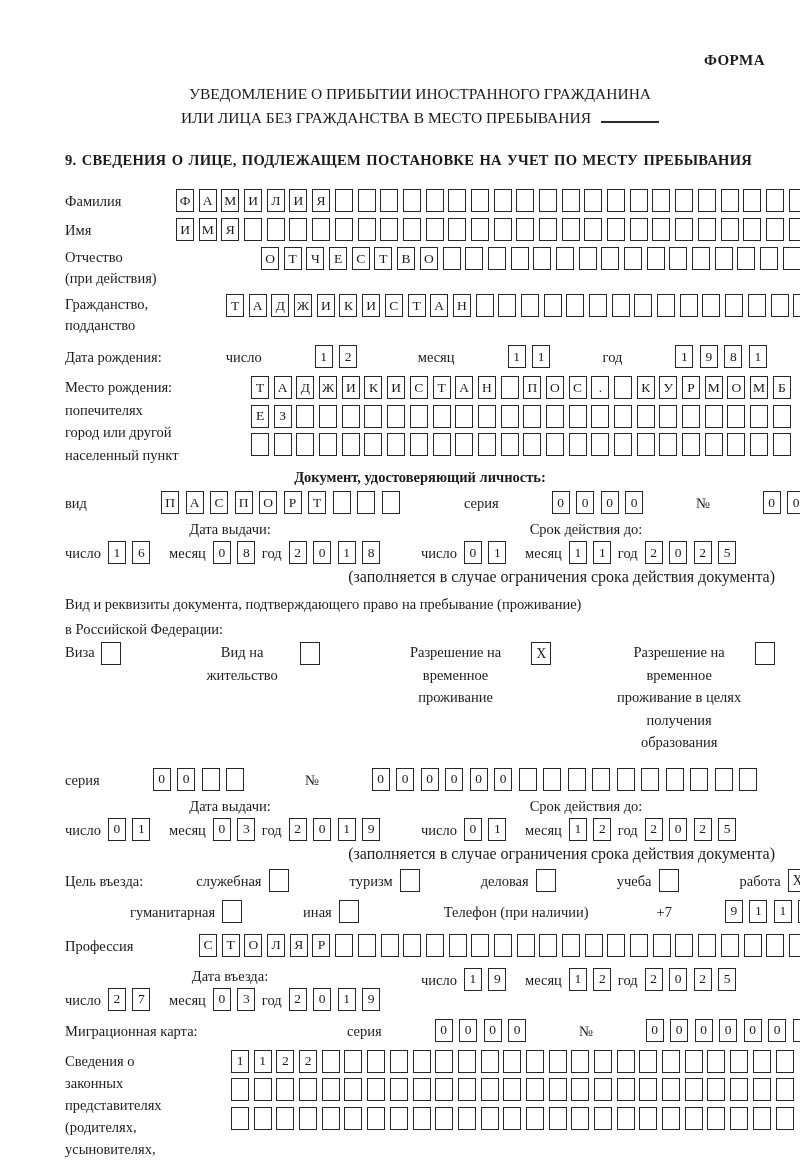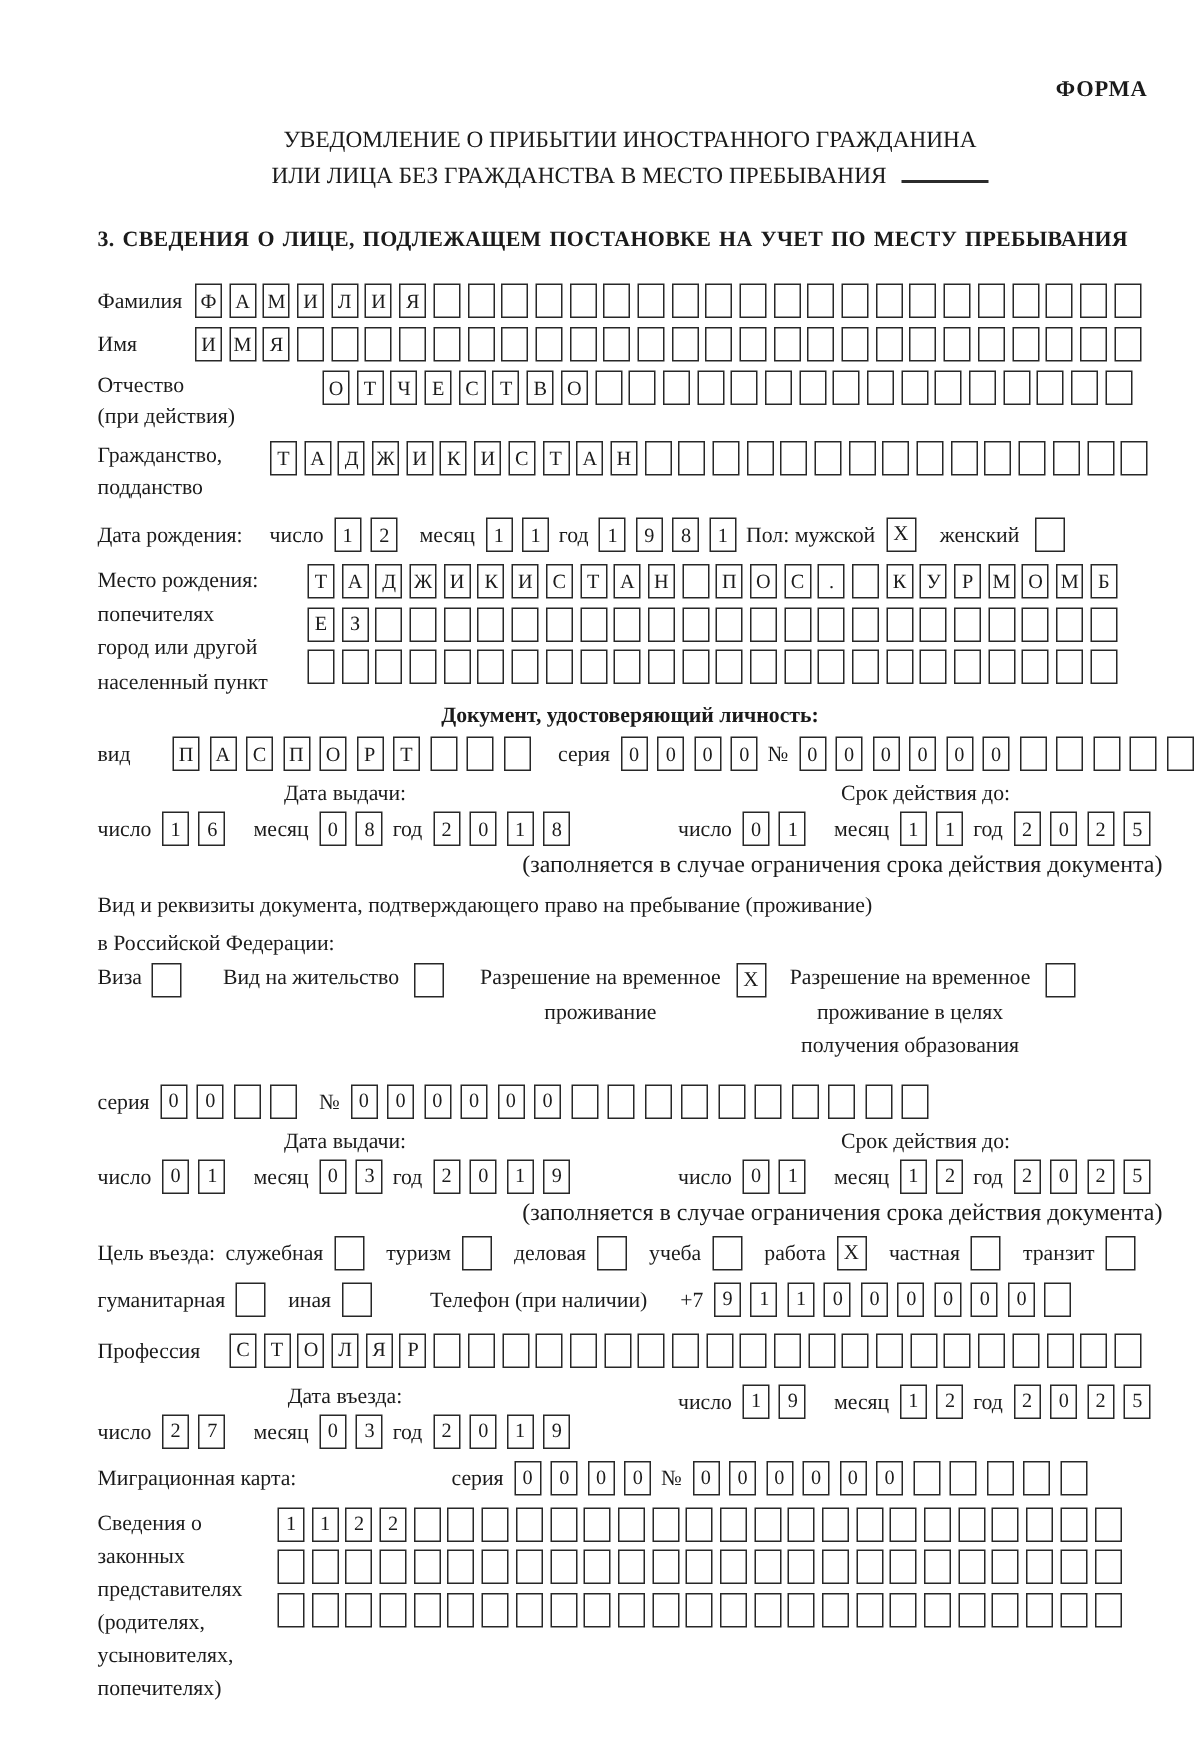--- a/index.html
+++ b/index.html
@@ -13,76 +13,76 @@
 
   
   .appendix { margin-left:552px; font-size:13.8px; line-height:1.32; }
   .revision { margin-top:5px; font-size:12.8px; line-height:1.3; }
   .forma { text-align:right; padding-right:10px; font-weight:bold; font-size:15px; margin-top:16px; letter-spacing:.5px; }
 
   .title { text-align:center; font-weight:normal; font-size:15.5px; line-height:1.55; margin-top:13px; }
   .t-underline { display:inline-block; width:58px; height:14px; border-bottom:2.4px solid #2b2b2b; margin-left:10px; }
   .sec-heading { font-weight:bold; font-size:14.6px; margin-top:22px; word-spacing:1.5px; letter-spacing:.2px; }
 
-  .row { display:flex; align-items:flex-start; }
+  .row { display:flex; align-items:flex-start;gap:46px; }
   .lbl { line-height:24px; flex:0 0 auto; }
   .mlab { white-space:pre-line; line-height:20.5px; flex:0 0 auto; }
   .w65{width:65px}.w88{width:88px}.w115{width:115px}.w120{width:120px}
   .w140{width:140px}.w150{width:150px}.w190{width:196px}.w50{width:50px}
 
   .cells { display:flex; flex:0 0 auto; }
   .cell {
     width:18px; height:23px; border:1.7px solid #272727; margin-right:4.7px;
     display:flex; align-items:center; justify-content:center;
     font-size:13.5px; flex:0 0 auto; background:#fff;
   }
   .spread .cell { margin-right:6.5px; }
   .checkbox {
     display:inline-flex; width:20px; height:23px; border:1.7px solid #272727;
     align-items:center; justify-content:center; font-size:14px; flex:0 0 auto; background:#fff;
   }
   .stack > .cells { margin-bottom:5.5px; }
 
   .center-heading { text-align:center; font-weight:bold; margin-top:3px; margin-bottom:5px; }
 
-  .datecols { display:flex;gap:31px; }
+  .datecols { display:flex; }
   .datecol1 { width:356px; flex:0 0 auto; }
   .datecol2 { flex:1; }
   .dhdr { text-align:center; width:330px; margin-bottom:3px; }
   .dategrp { display:flex; align-items:flex-start; }
   .dategrp .lbl { margin-right:7px; }
   .note-right { text-align:right; font-size:16px; margin-top:3px; }
 
   .cb-item { display:inline-flex; align-items:center; margin-right:15px; }
   .cb-item .cb-label { margin-right:7px; line-height:24px; }
   .cb-top { display:inline-flex; align-items:flex-start; }
   .cb-top .multi { white-space:pre-line; text-align:center; line-height:1.55; }
   .cb-top .checkbox { margin-left:10px; margin-top:1px; }
 
   .mt5{margin-top:5px}.mt6{margin-top:6px}.mt7{margin-top:7px}.mt14{margin-top:14px}.mt20{margin-top:20px}.mt10{margin-top:10px}
   .ml8{margin-left:8px}.ml12{margin-left:12px}.ml16{margin-left:16px}
-  .ml24{margin-left:24px}.ml28{margin-left:28px}.ml40{margin-left:40px}.ml65{}
+  .ml24{margin-left:24px}.ml28{margin-left:28px}.ml40{margin-left:40px}.ml65{margin-left:65px}
   .mr7{margin-right:7px}.mr10{margin-right:10px}
 </style>
 </head>
 <body>
 
 <div class="page">
 
 
   <div class="forma">ФОРМА</div>
 
   <div class="title">
     <div>УВЕДОМЛЕНИЕ О ПРИБЫТИИ ИНОСТРАННОГО ГРАЖДАНИНА</div>
     <div>
       <span>ИЛИ ЛИЦА БЕЗ ГРАЖДАНСТВА В МЕСТО ПРЕБЫВАНИЯ</span><span class="t-underline"></span>
     </div>
   </div>
 
-  <div class="sec-heading">3. СВЕДЕНИЯ О ЛИЦЕ, ПОДЛЕЖАЩЕМ ПОСТАНОВКЕ НА УЧЕТ ПО МЕСТУ ПРЕБЫВАНИЯ</div>
+  <div class="sec-heading">9. СВЕДЕНИЯ О ЛИЦЕ, ПОДЛЕЖАЩЕМ ПОСТАНОВКЕ НА УЧЕТ ПО МЕСТУ ПРЕБЫВАНИЯ</div>
 
   <div class="row mt20">
     <span class="lbl w65">Фамилия</span>
     <span class="cells">
         <span class="cell">Ф</span>
         <span class="cell">А</span>
         <span class="cell">М</span>
         <span class="cell">И</span>
         <span class="cell">Л</span>
         <span class="cell">И</span>

